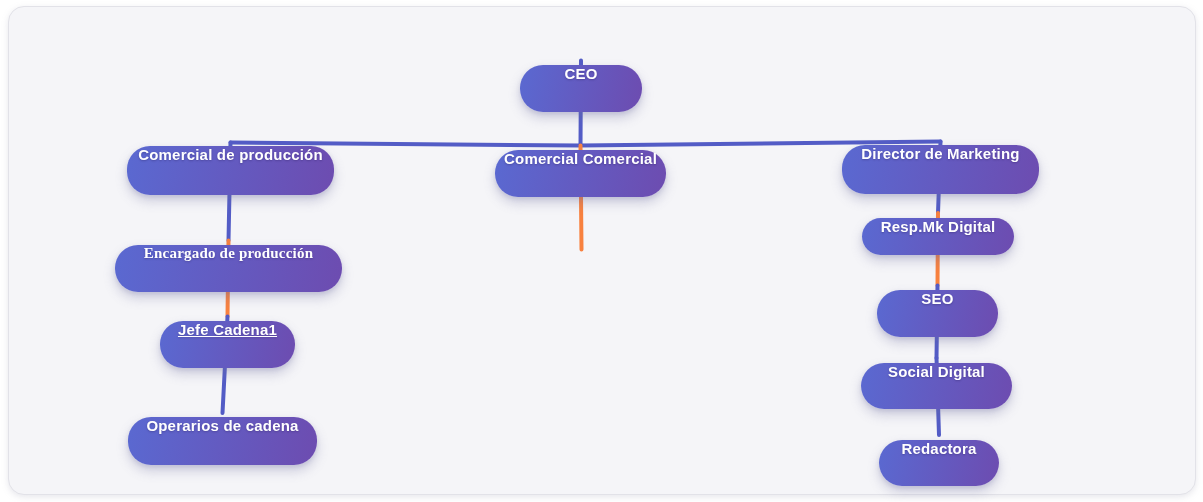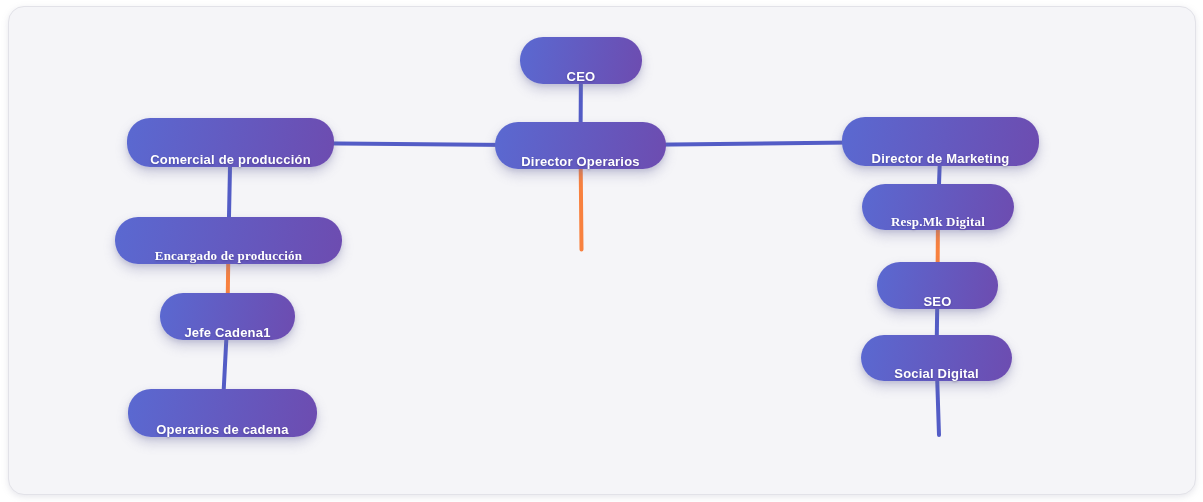--- a/index.html
+++ b/index.html
@@ -22,31 +22,32 @@
     position: absolute;
     left: 0; top: 0;
     width: 1203px; height: 502px;
     z-index: 1;
     pointer-events: none;
   }
   #diagram { position: absolute; left: 0; top: 0; width: 1203px; height: 502px; z-index: 2; }
   .node {
     position: absolute;
     display: flex;
-    align-items: flex-end;
+    align-items: flex-start;
     justify-content: center;
     border-radius: 23px;
     color: #ffffff;
-    font-size: 13px;
+    font-size: 15px;
     font-weight: 700;
     letter-spacing: 0.2px;
     text-shadow: 0 1px 2px rgba(40,30,90,0.35);
     box-shadow: 0 6px 12px rgba(110,110,160,0.30), 0 2px 4px rgba(110,110,160,0.18);
     cursor: pointer;
     white-space: nowrap;
+    margin-top: 28px;
   }
 </style>
 </head>
 <body>
 
 <div class="card"></div>
 <svg id="links" xmlns="http://www.w3.org/2000/svg">
     <line x1="581" y1="60.5" x2="580.5" y2="145.5" stroke="#535cc6" stroke-width="4" stroke-linecap="round"></line>
     <line x1="230.5" y1="142.5" x2="580.5" y2="145.5" stroke="#535cc6" stroke-width="4" stroke-linecap="round"></line>
     <line x1="580.5" y1="145.5" x2="940.5" y2="141.5" stroke="#535cc6" stroke-width="4" stroke-linecap="round"></line>
@@ -60,36 +61,39 @@
     <line x1="936.5" y1="358" x2="939" y2="435" stroke="#535cc6" stroke-width="4" stroke-linecap="round"></line>
   </svg>
 <div id="diagram">
     <div class="node" style="left: 520px; top: 37px; width: 122px; height: 47px; background: linear-gradient(100deg, rgb(90, 105, 209) 0%, rgb(109, 76, 176) 100%); color: rgb(255, 255, 255);">
       <span>CEO</span>
     </div>
     <div class="node" style="left: 127px; top: 118px; width: 207px; height: 49px; background: linear-gradient(100deg, rgb(90, 105, 209) 0%, rgb(109, 76, 176) 100%); color: rgb(255, 255, 255);">
       <span>Comercial de producción</span>
     </div>
     <div class="node" style="left: 495px; top: 122px; width: 171px; height: 47px; background: linear-gradient(100deg, rgb(90, 105, 209) 0%, rgb(109, 76, 176) 100%); color: rgb(255, 255, 255);">
-      <span>Director Operarios</span>
+      <span>Comercial Comercial</span>
     </div>
     <div class="node" style="left: 842px; top: 117px; width: 197px; height: 49px; background: linear-gradient(100deg, rgb(90, 105, 209) 0%, rgb(109, 76, 176) 100%); color: rgb(255, 255, 255);">
       <span>Director de Marketing</span>
     </div>
-    <div class="node" style="left: 862px; top: 184px; width: 152px; height: 46px; background: linear-gradient(100deg, rgb(90, 105, 209) 0%, rgb(109, 76, 176) 100%); color: rgb(255, 255, 255); font-family: Liberation Serif, serif;">
+    <div class="node" style="left: 862px; top: 190px; width: 152px; height: 37px; background: linear-gradient(100deg, rgb(90, 105, 209) 0%, rgb(109, 76, 176) 100%); color: rgb(255, 255, 255);">
       <span>Resp.Mk Digital</span>
     </div>
     <div class="node" style="left: 115px; top: 217px; width: 227px; height: 47px; background: linear-gradient(100deg, rgb(90, 105, 209) 0%, rgb(109, 76, 176) 100%); color: rgb(255, 255, 255); font-family: Liberation Serif, serif;">
       <span>Encargado de producción</span>
     </div>
     <div class="node" style="left: 877px; top: 262px; width: 121px; height: 47px; background: linear-gradient(100deg, rgb(90, 105, 209) 0%, rgb(109, 76, 176) 100%); color: rgb(255, 255, 255);">
       <span>SEO</span>
     </div>
-    <div class="node" style="left: 160px; top: 293px; width: 135px; height: 47px; background: linear-gradient(100deg, rgb(90, 105, 209) 0%, rgb(109, 76, 176) 100%); color: rgb(255, 255, 255);">
+    <div class="node" style="left: 160px; top: 293px; width: 135px; height: 47px; background: linear-gradient(100deg, rgb(90, 105, 209) 0%, rgb(109, 76, 176) 100%); color: rgb(255, 255, 255); text-decoration: underline;">
       <span>Jefe Cadena1</span>
     </div>
     <div class="node" style="left: 861px; top: 335px; width: 151px; height: 46px; background: linear-gradient(100deg, rgb(90, 105, 209) 0%, rgb(109, 76, 176) 100%); color: rgb(255, 255, 255);">
       <span>Social Digital</span>
     </div>
     <div class="node" style="left: 128px; top: 389px; width: 189px; height: 48px; background: linear-gradient(100deg, rgb(90, 105, 209) 0%, rgb(109, 76, 176) 100%); color: rgb(255, 255, 255);">
       <span>Operarios de cadena</span>
     </div>
+    <div class="node" style="left: 879px; top: 412px; width: 120px; height: 46px; background: linear-gradient(100deg, rgb(90, 105, 209) 0%, rgb(109, 76, 176) 100%); color: rgb(255, 255, 255);">
+      <span>Redactora</span>
+    </div>
   </div>
 
 </body></html>

